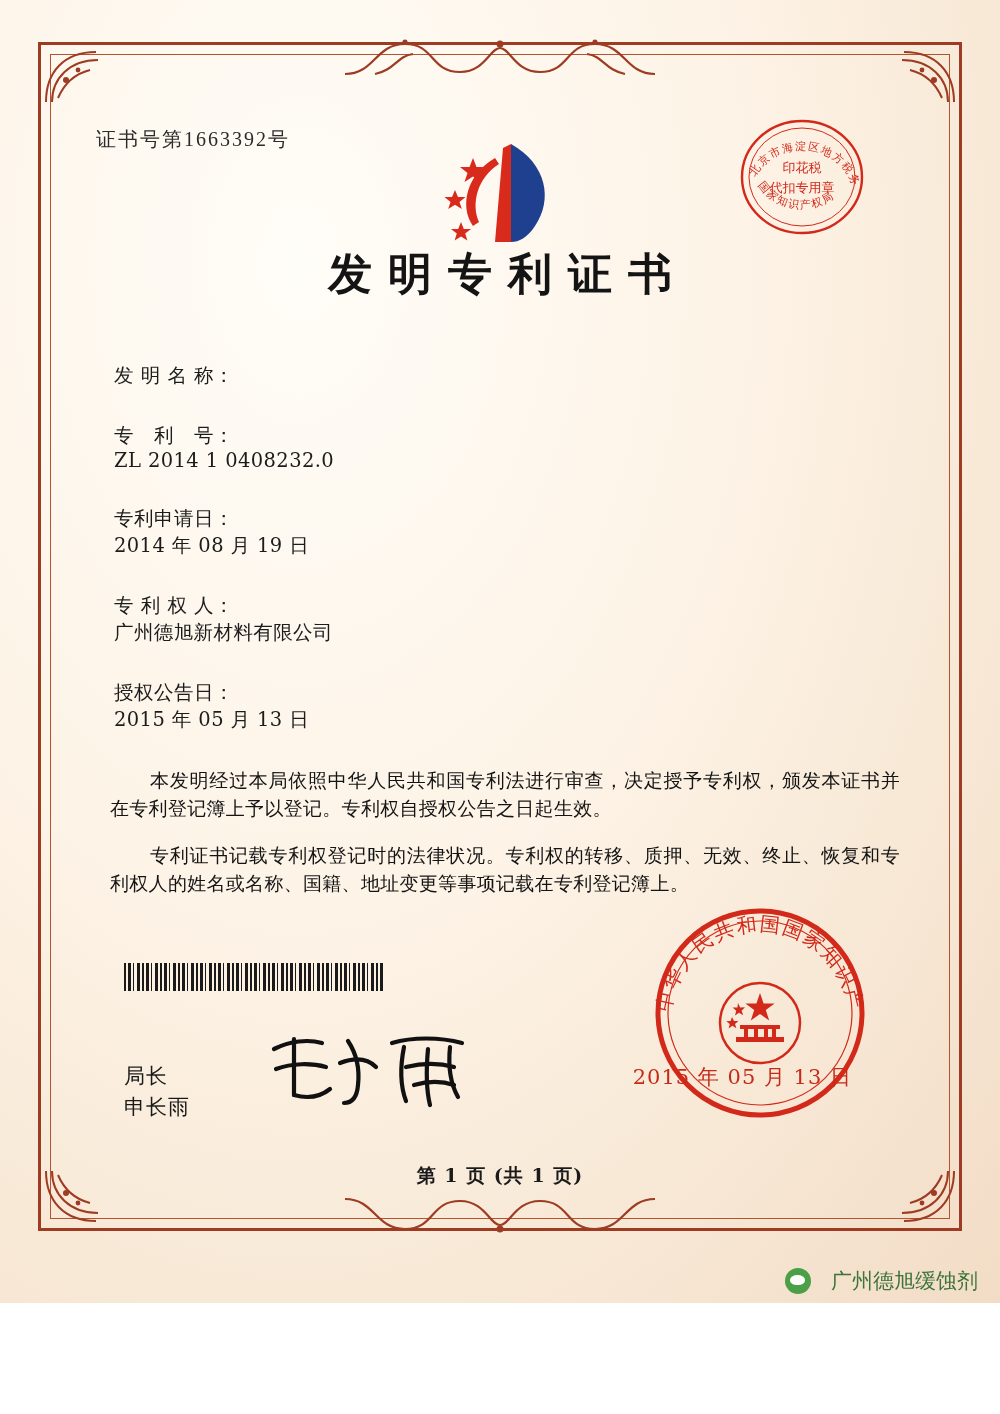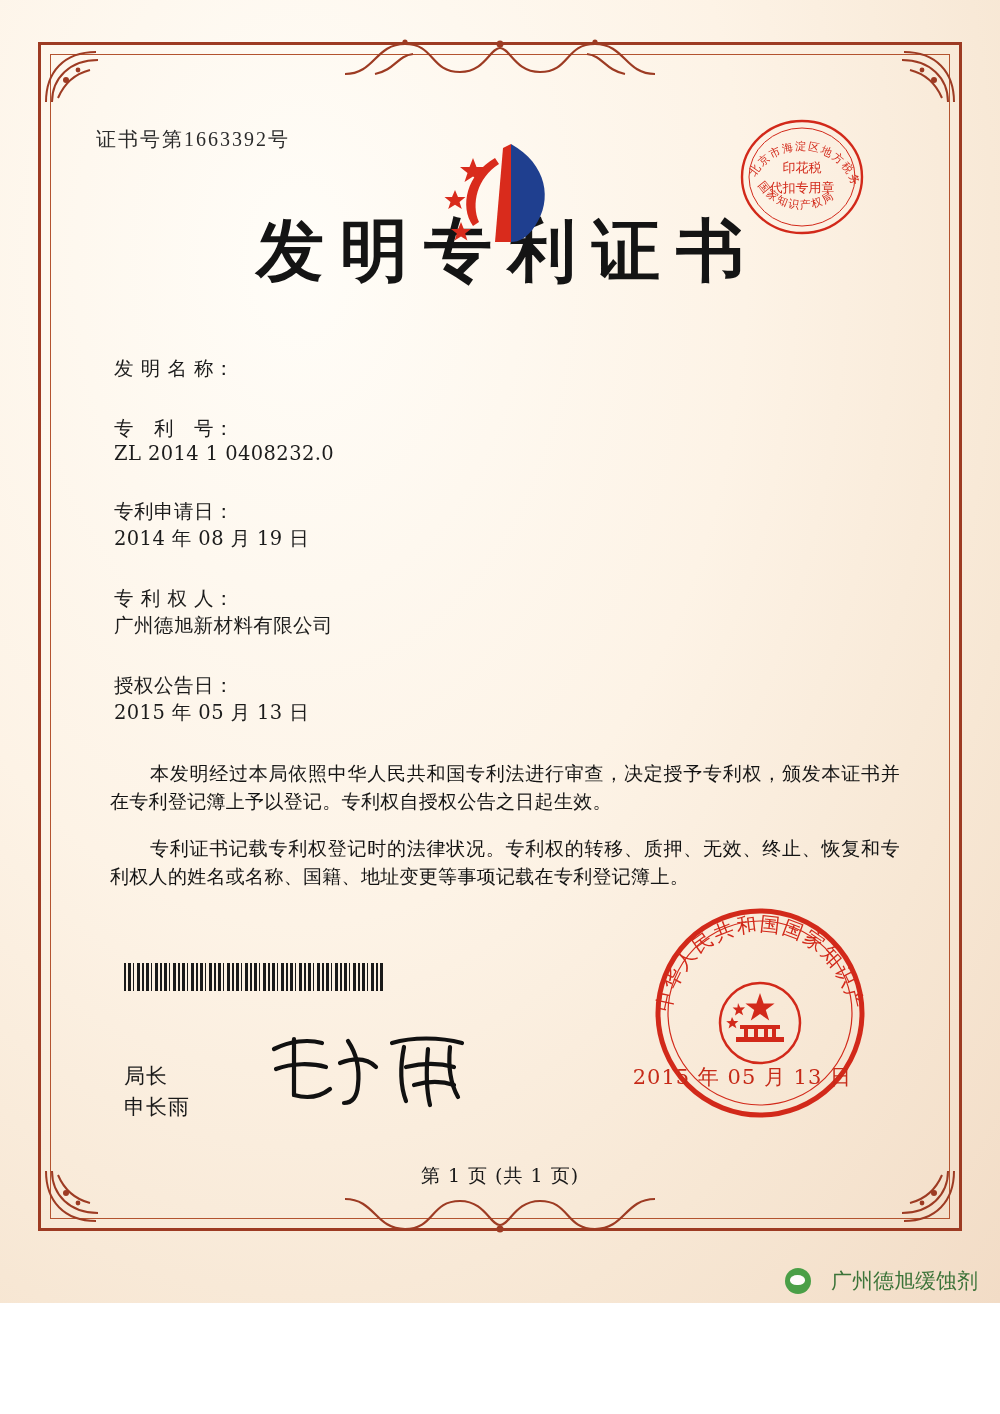--- a/index.html
+++ b/index.html
@@ -91,23 +91,23 @@
   .logo {
     position: absolute;
     left: 50%;
     top: 26px;
     transform: translateX(-50%);
     width: 170px;
     height: 130px;
   }
 
   .doc-title {
-    margin-top: 53px;
+    margin-top: 92px;
     text-align: center;
-    font-size: 68px;
+    font-size: 44px;
     letter-spacing: 16px;
     font-weight: bold;
     color: #141414;
     font-family: "DejaVu Serif", serif;
     text-indent: 16px;
   }
 
   .fields {
     margin-top: 58px;
     padding-left: 18px;
@@ -212,20 +212,21 @@
   .page-footer {
     position: absolute;
     left: 0;
     right: 0;
     bottom: -6px;
     text-align: center;
     font-size: 19px;
     color: #1a1a1a;
     font-family: "DejaVu Serif", serif;
     letter-spacing: 1px;
+    font-weight: bold;
   }
 
   .watermark {
     position: absolute;
     right: 22px;
     bottom: 8px;
     display: flex;
     align-items: center;
     gap: 20px;
     color: #2d6b2d;

